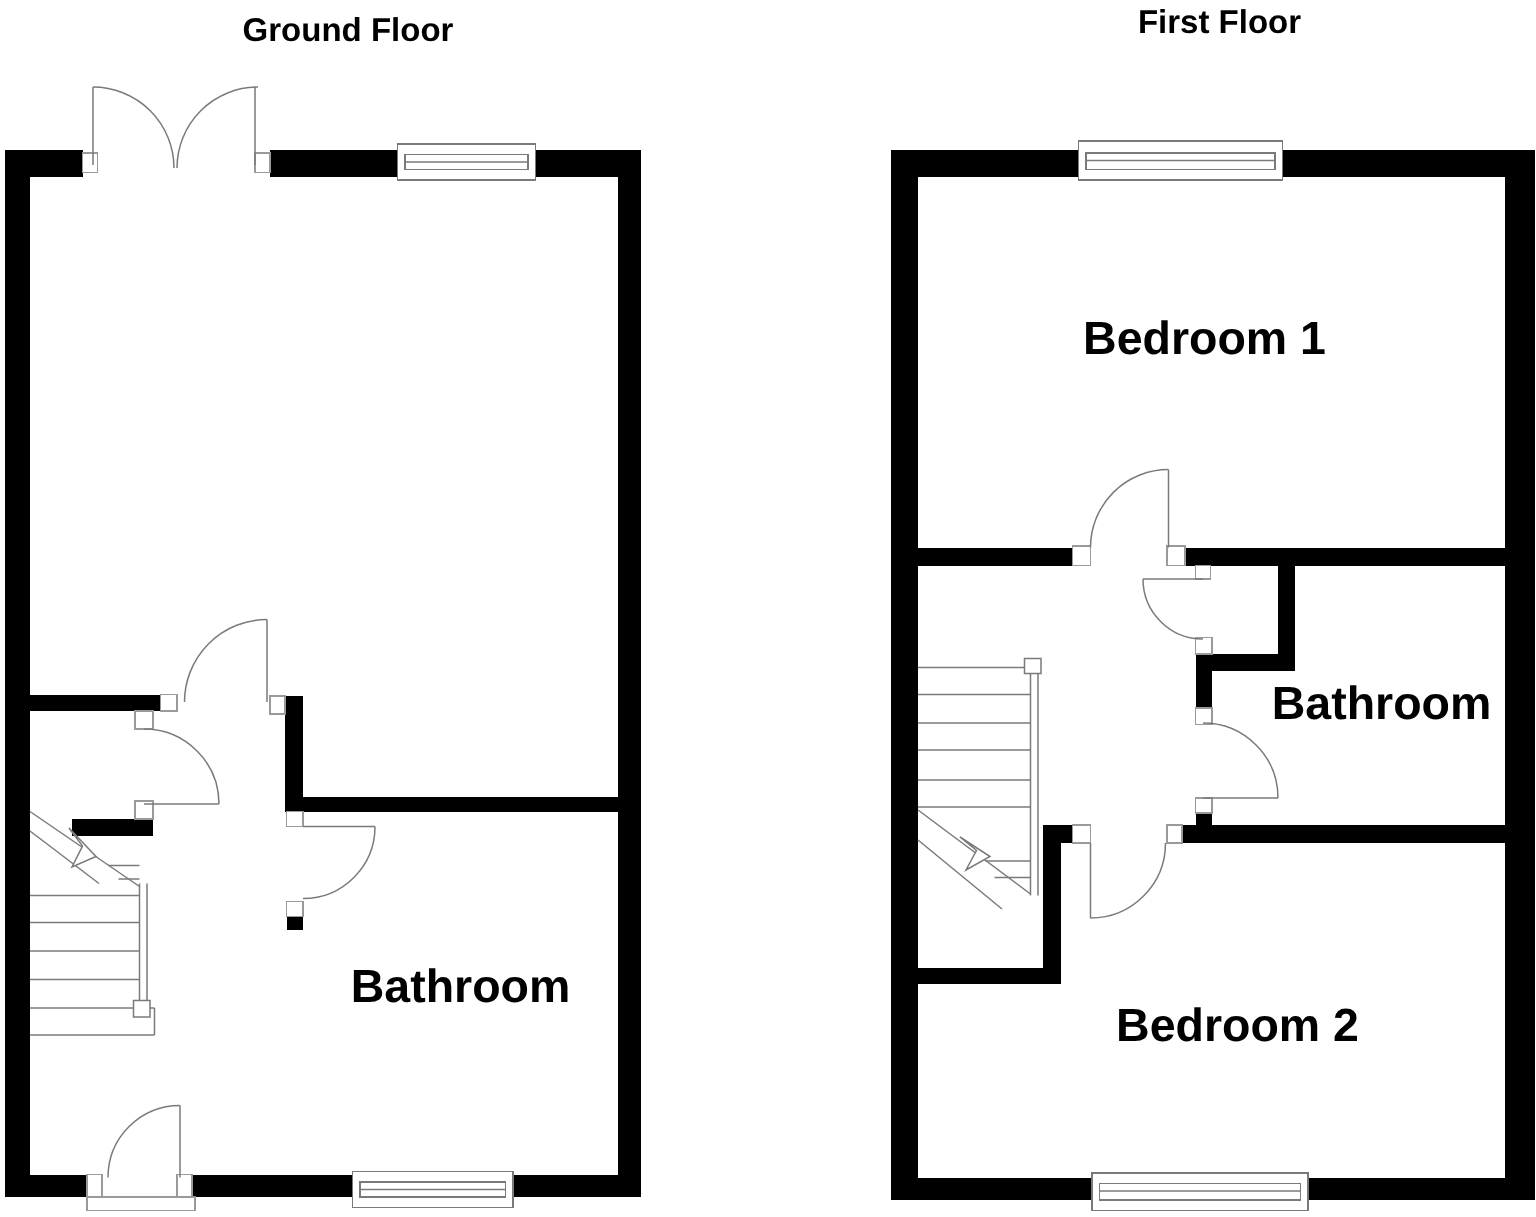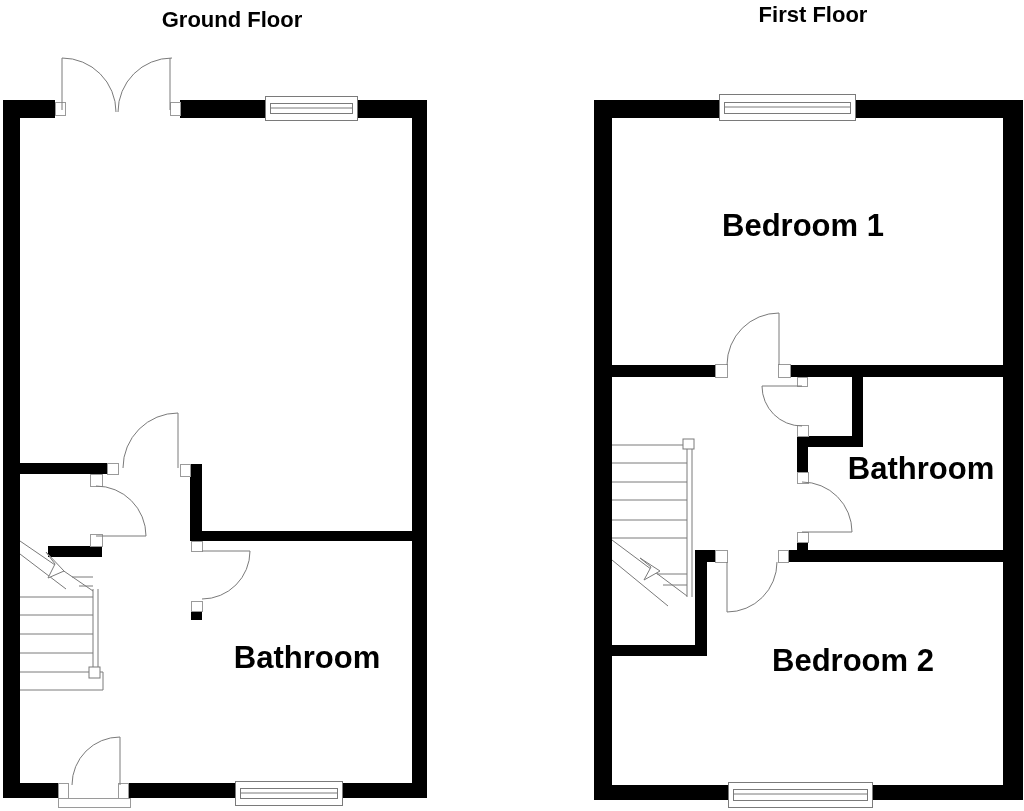--- a/index.html
+++ b/index.html
@@ -185,14 +185,14 @@
     </g>
   </svg>
 
   <div class="floor-title" style="left:232px;top:20px;">Ground Floor</div>
   <div class="floor-title" style="left:813px;top:15px;">First Floor</div>
 
   <div class="room-label" style="left:307px;top:658px;">Bathroom</div>
 
   <div class="room-label" style="left:803px;top:226px;">Bedroom 1</div>
   <div class="room-label" style="left:921px;top:469px;">Bathroom</div>
-  <div class="room-label" style="left:825px;top:661px;margin-left:28px;">Bedroom 2</div>
+  <div class="room-label" style="left:825px;top:684px;">Bedroom 2</div>
 </div>
 
 </body></html>

